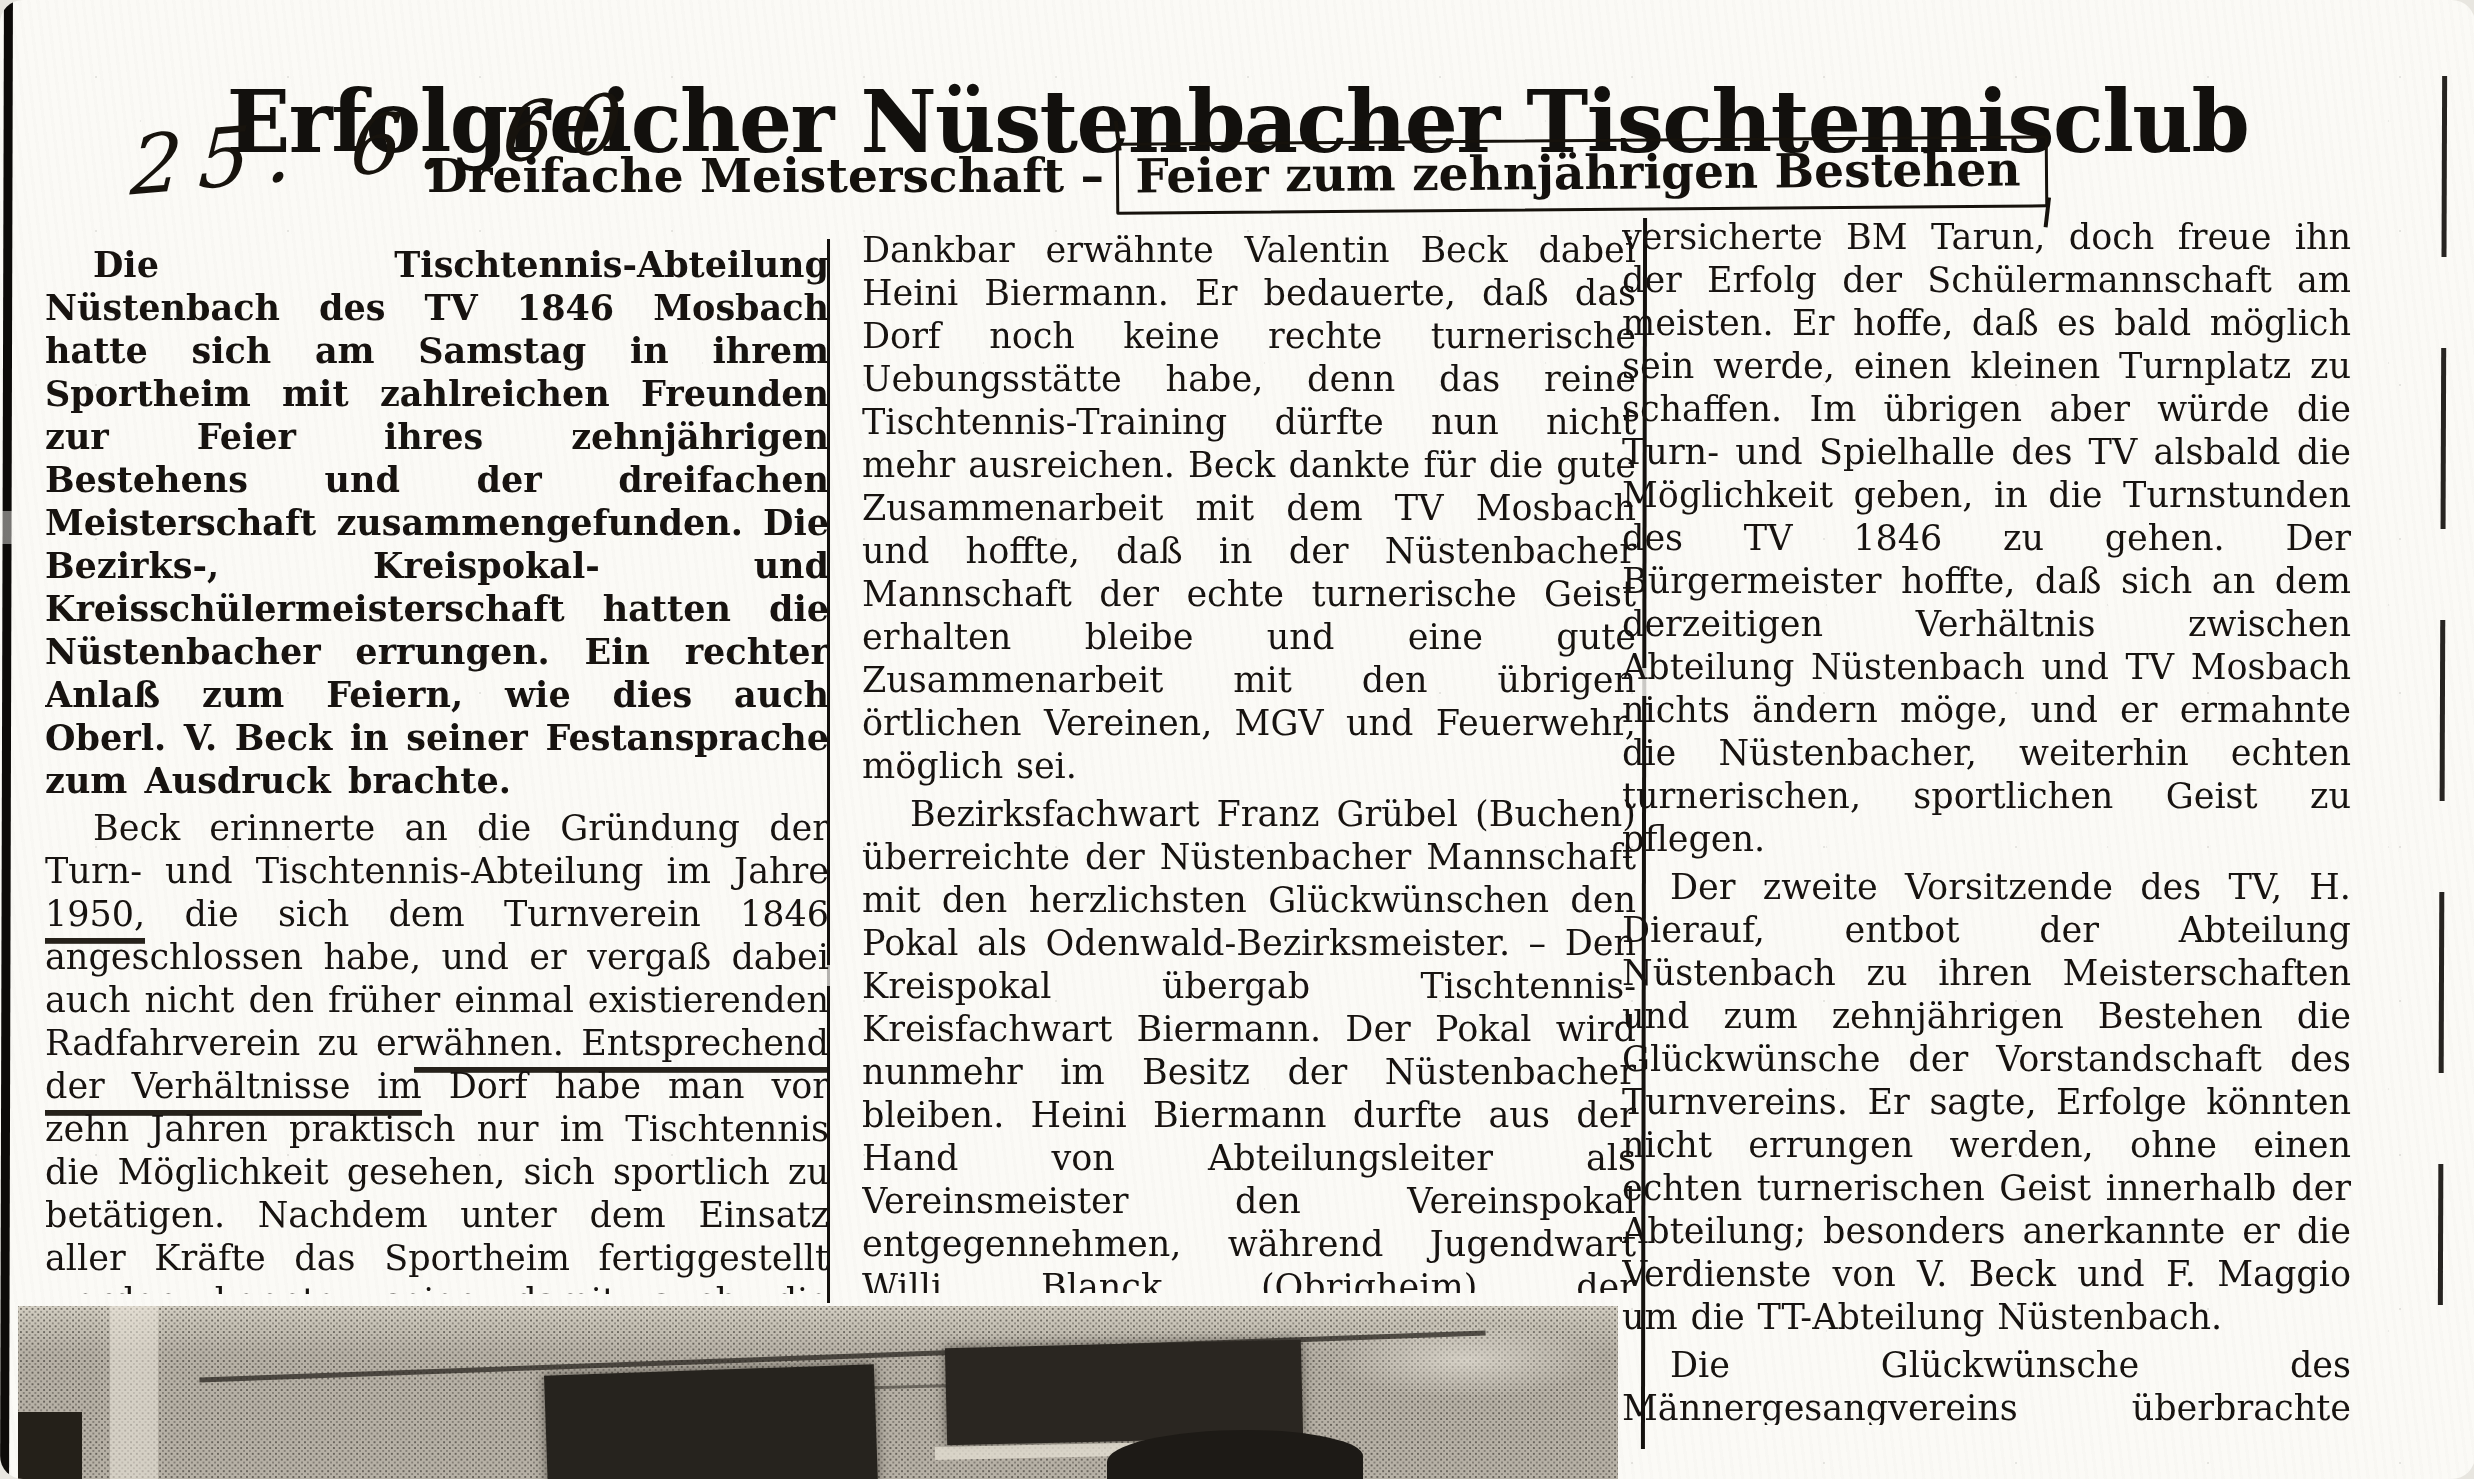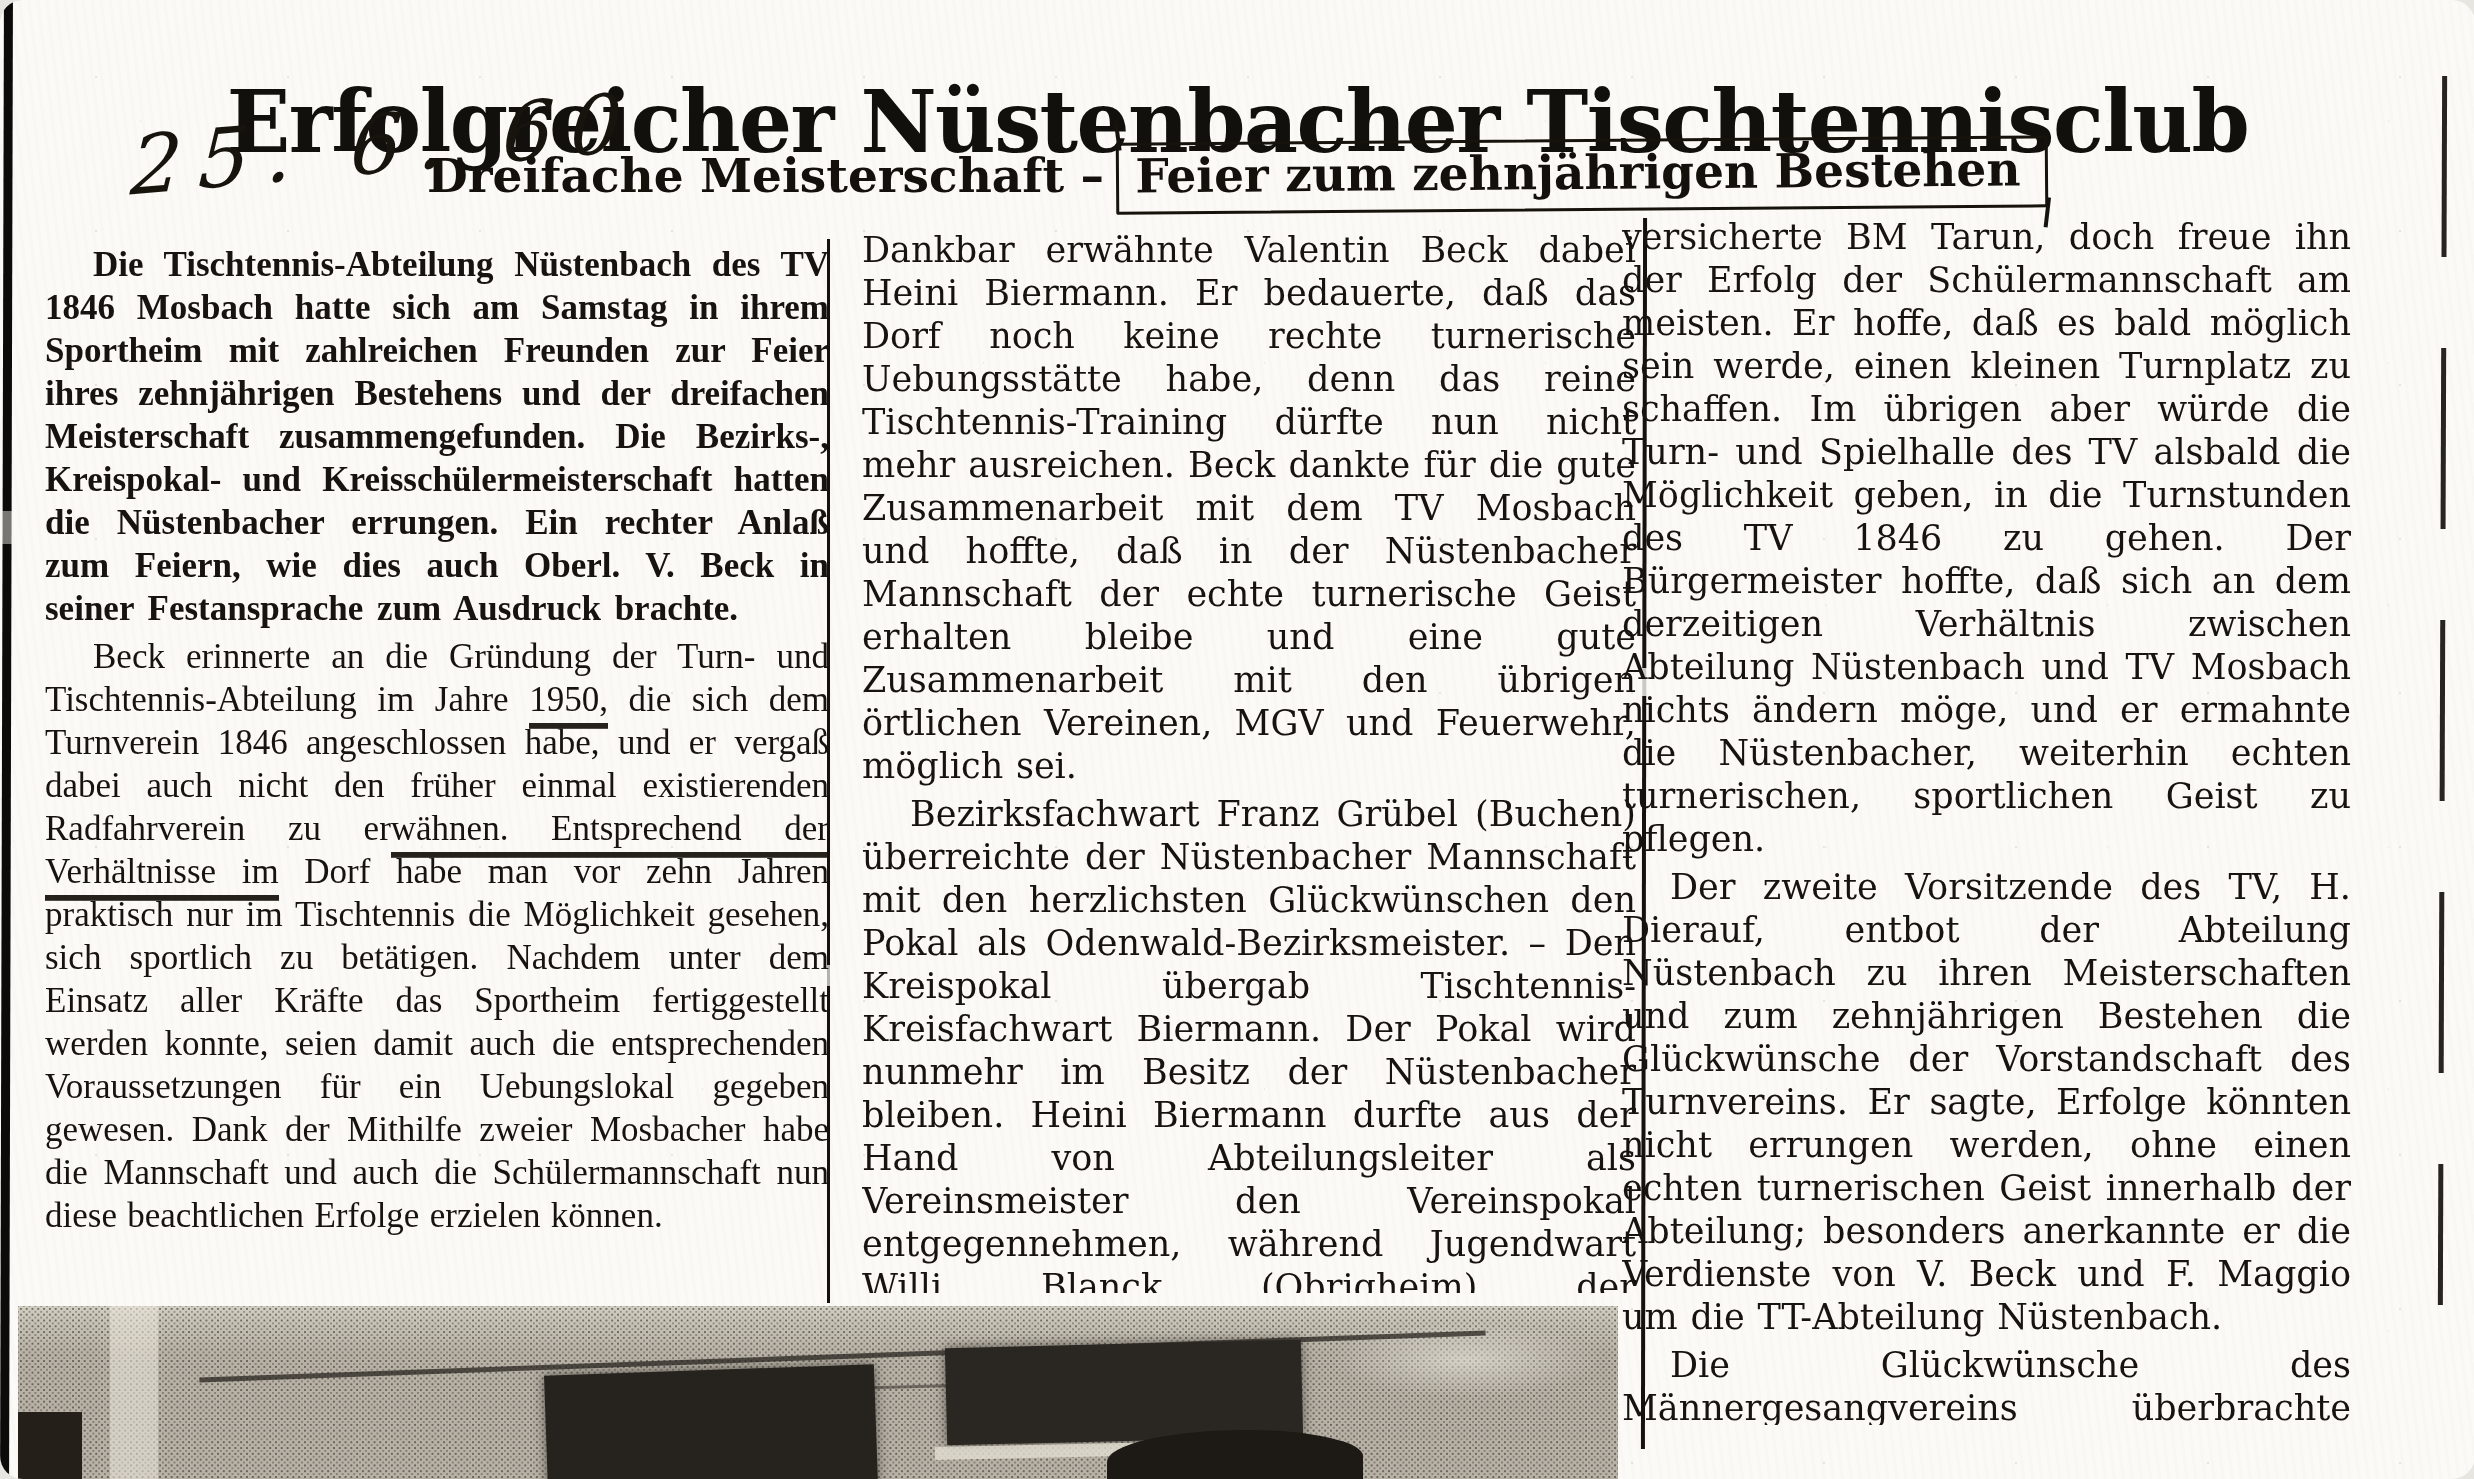--- a/index.html
+++ b/index.html
@@ -47,21 +47,21 @@
     background:#16120c; transform:rotate(7deg);
   }
   .col{
     position:absolute; font-size:35px; line-height:43px; overflow:hidden;
     text-align:justify; word-spacing:1.6px; color:#171310;
   }
   .col p{margin:0;}
   .col p.indent{text-indent:48px; margin-top:5px;}
   .col p.noindent{text-indent:0;}
   .col p.bold{font-weight:700; word-spacing:5px;}
-  .col-1{left:45px;  top:238px; width:784px; height:1056px;font-family:Liberation Serif, serif;}
+  .col-1{left:45px;  top:238px; width:784px; height:1056px;}
   .col-2{left:862px; top:229px; width:774px; height:1064px;}
   .col-3{left:1622px; top:216px; width:729px; height:1209px;}
   .pen-underline{
     background-image:linear-gradient(rgba(20,15,8,.92), rgba(20,15,8,.92));
     background-size:100% 5.8px; background-position:0 100%; background-repeat:no-repeat;
     padding-bottom:10px;
   }
   .divider{position:absolute; background:#14110e;}
   .divider-1{left:827px; top:239px; width:3.3px; height:1064px;
     background:repeating-linear-gradient(to bottom,#14110e 0 726px, rgba(20,17,14,.3) 726px 747px, #14110e 747px 1064px);}

